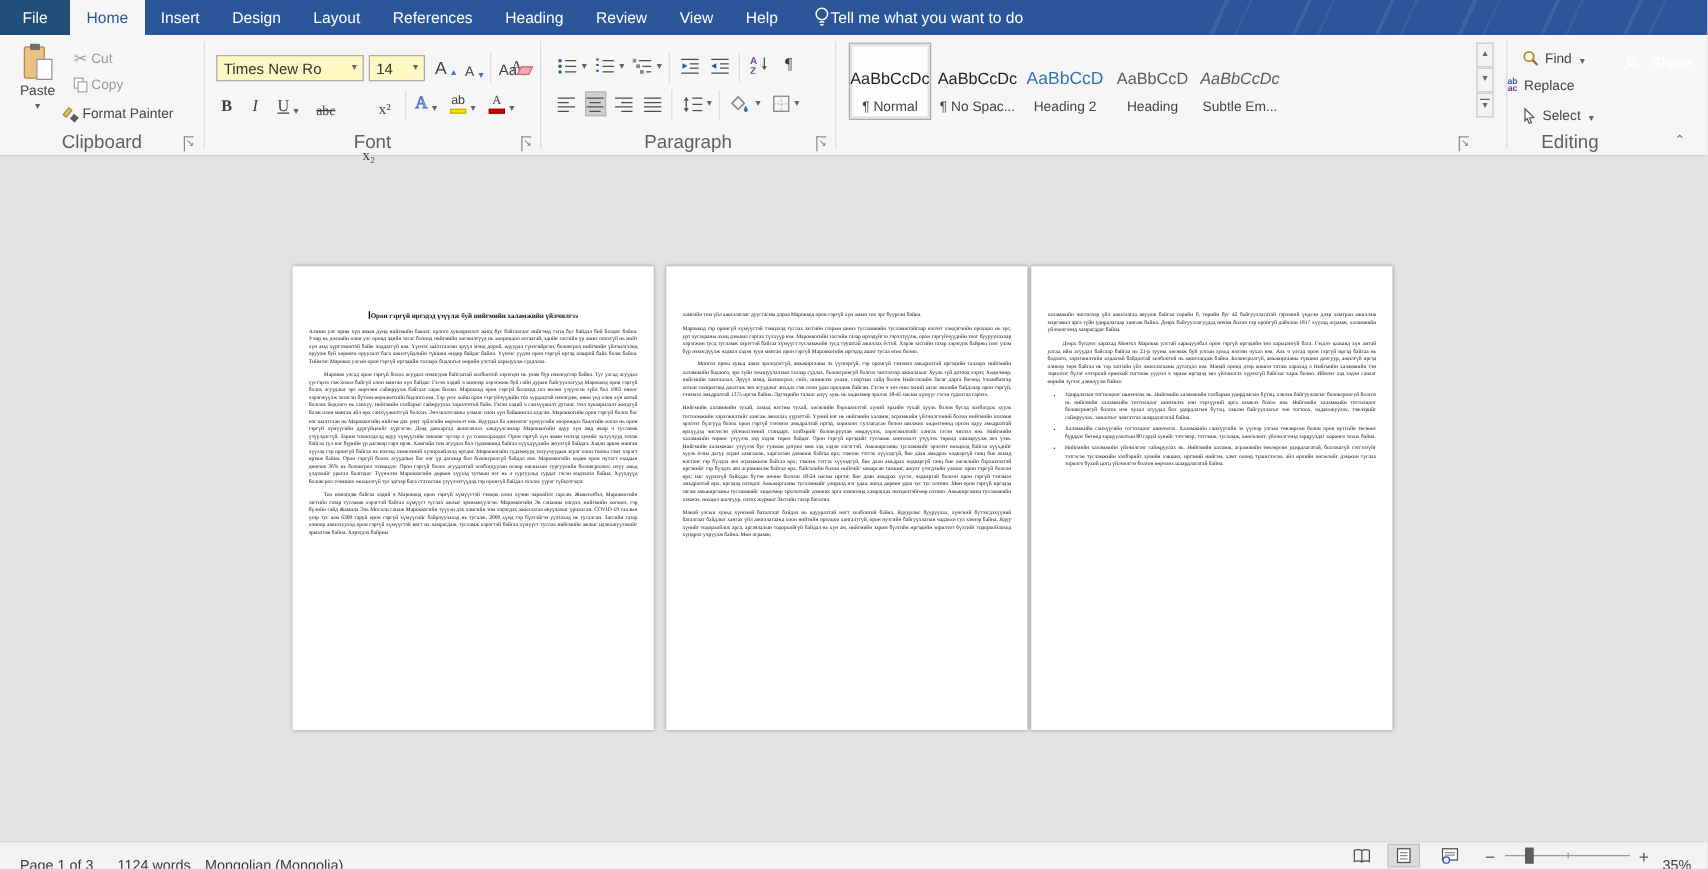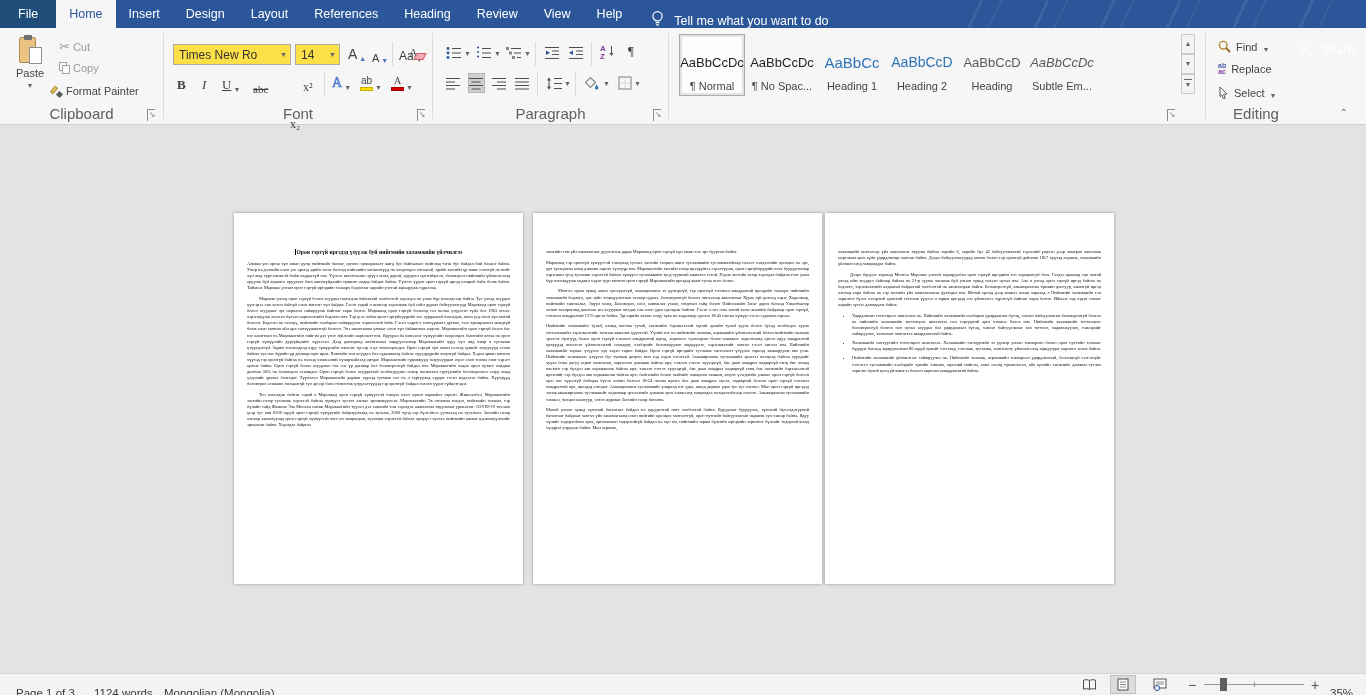--- a/index.html
+++ b/index.html
@@ -6,21 +6,21 @@
   html,body { width:1366px; height:695px; overflow:hidden; }
   body { font-family:"Liberation Sans", sans-serif; background:#e3e3e3; position:relative; color:#444; }
 
   
   .tabbar { position:absolute; top:0; left:0; right:0; height:28px; background:#2b579a; display:flex; align-items:stretch; color:#fff; font-size:12.5px; z-index:5; }
   .tabbar .deco { position:absolute; right:0; top:0; width:430px; height:28px; pointer-events:none;
      background: repeating-linear-gradient(115deg, transparent 0 40px, rgba(255,255,255,.08) 40px 43px, transparent 43px 58px, rgba(255,255,255,.05) 58px 60px); }
   .tab-file { background:#1e4e79; padding:0 18px; display:flex; align-items:center; cursor:pointer; }
   .tab { padding:12px 13px; display:flex; align-items:center; cursor:pointer; }
   .tab.active { background:#f6f6f6; color:#2b579a; }
-  .tellme { display:flex; align-items:flex-end; gap:10px; margin-left:16px; cursor:pointer; }
+  .tellme { display:flex; align-items:center; margin-left:16px; cursor:pointer; }
   .share { position:absolute; right:12px; top:0; height:28px; display:flex; align-items:center; gap:7px; cursor:pointer;margin-top:36px; }
 
   
   .ribbon { position:absolute; top:28px; left:0; right:0; height:97px; background:#f6f6f6; border-bottom:1px solid #d0d0d0; font-size:11px; color:#444; z-index:4; }
   .rgroup { position:absolute; top:0; height:96px; }
   .glabel { position:absolute; bottom:2px; left:0; right:0; text-align:center; font-size:15px; color:#605f5d; }
   .vdiv { position:absolute; top:5px; height:86px; width:1px; background:#dcdcdc; }
   .launcher { position:absolute; bottom:3px; width:12px; height:12px; font-size:8px; color:#7a7a7a; border:0; background:none; cursor:pointer; line-height:10px; text-align:center; }
   .launcher span { display:inline-block; border-top:1px solid #8b8b8b; border-left:1px solid #8b8b8b; padding:0 0 1px 1px; }
   .rbtn { display:inline-flex; align-items:center; gap:3px; background:none; border:1px solid transparent; font-size:11px; color:#444; cursor:pointer; font-family:inherit; }
@@ -36,21 +36,21 @@
   .cb-item { position:absolute; left:58px; }
   .icon-cut { font-size:13px; color:#9aa0a6; }
   .icon-copy { position:relative; width:11px; height:12px; }
   .icon-copy i, .icon-copy b { position:absolute; width:8px; height:9px; border:1px solid #9fa4a9; background:#fdfdfd; }
   .icon-copy i { left:0; top:0; } .icon-copy b { right:0; bottom:0; }
   .icon-fp { position:relative; width:12px; height:12px; }
   .icon-fp .handle { position:absolute; left:1px; top:1px; width:4px; height:8px; background:#e7c565; border:1px solid #a98e3e; transform:rotate(40deg); }
   .icon-fp .tip { position:absolute; right:1px; bottom:0; width:5px; height:5px; background:#5b5b5b; transform:rotate(40deg); }
 
   
-  .combo { position:absolute; height:21px; border:1px solid #ababab; background:#fde047; display:flex; align-items:center; font-size:12px; color:#333; cursor:pointer; }
+  .combo { position:absolute; height:21px; border:1px solid #ababab; background:#fef9c3; display:flex; align-items:center; font-size:12px; color:#333; cursor:pointer; }
   .combo .val { padding:0 3px 0 5px; white-space:nowrap; overflow:hidden; flex:1; text-align:left; }
   .combo .arrow { padding-right:3px; }
   .fbtn { position:absolute; height:20px; display:inline-flex; align-items:end; gap:2px; background:none; border:1px solid transparent; cursor:pointer; font-family:inherit; color:#3f3f3f; }
   .glyph-b { font-weight:bold; font-family:"Liberation Serif",serif; font-size:13px; }
   .glyph-i { font-style:italic; font-family:"Liberation Serif",serif; font-size:13px; }
   .glyph-u { text-decoration:underline; font-family:"Liberation Serif",serif; font-size:13px; }
   .glyph-abc { font-family:"Liberation Serif",serif; font-size:11px; text-decoration:line-through; }
   .glyph-sub, .glyph-sup { font-family:"Liberation Serif",serif; font-size:12px; }
   .glyph-fx { font-family:"Liberation Serif",serif; font-size:14px; color:#7fa8d9; -webkit-text-stroke:.6px #4472c4; }
   .stackbar { display:flex; flex-direction:column; align-items:center; line-height:1; }
@@ -371,24 +371,20 @@
     <div class="styles-row">
       <button class="stile sel">
         <span class="prev p-normal">AaBbCcDc</span>
         <span class="slabel">¶ Normal</span>
       </button>
       <button class="stile">
         <span class="prev p-normal">AaBbCcDc</span>
         <span class="slabel">¶ No Spac...</span>
       </button>
       <button class="stile">
-        <span class="prev p-h1">AaBbCс</span>
-        <span class="slabel">Heading 1</span>
-      </button>
-      <button class="stile">
         <span class="prev p-h2">AaBbCcD</span>
         <span class="slabel">Heading 2</span>
       </button>
       <button class="stile">
         <span class="prev p-sub">AaBbCcD</span>
         <span class="slabel">Heading</span>
       </button>
       <button class="stile">
         <span class="prev p-subem">AaBbCcDc</span>
         <span class="slabel">Subtle Em...</span>
@@ -405,21 +401,21 @@
 
   <div class="rgroup" style="left:1206px;width:100px;">
     <button class="ebtn" style="left:12px;top:12px;">
       <svg width="13" height="13">
           <circle cx="5.2" cy="5.2" r="3.8" fill="none" stroke="#b5892f" stroke-width="1.4"></circle>
           <path d="M8 8l4 4" stroke="#8c6a24" stroke-width="1.8"></path>
         </svg>
       <span>Find</span>
       <span class="arrow">▼</span>
     </button>
-    <button class="ebtn" style="left:12px;top:35px;">
+    <button class="ebtn" style="left:0;top:35px;">
       <span class="rep-icon">
           <span>ab</span>
           <span style="color:#7b3fa0;">ac</span>
         </span>
       <span>Replace</span>
     </button>
     <button class="ebtn" style="left:12px;top:58px;">
       <svg width="11" height="13">
           <path d="M2 1l7 7-3.4.3 1.6 3.8-1.8.8-1.6-4L2 10.6z" fill="#fff" stroke="#555"></path>
         </svg>

